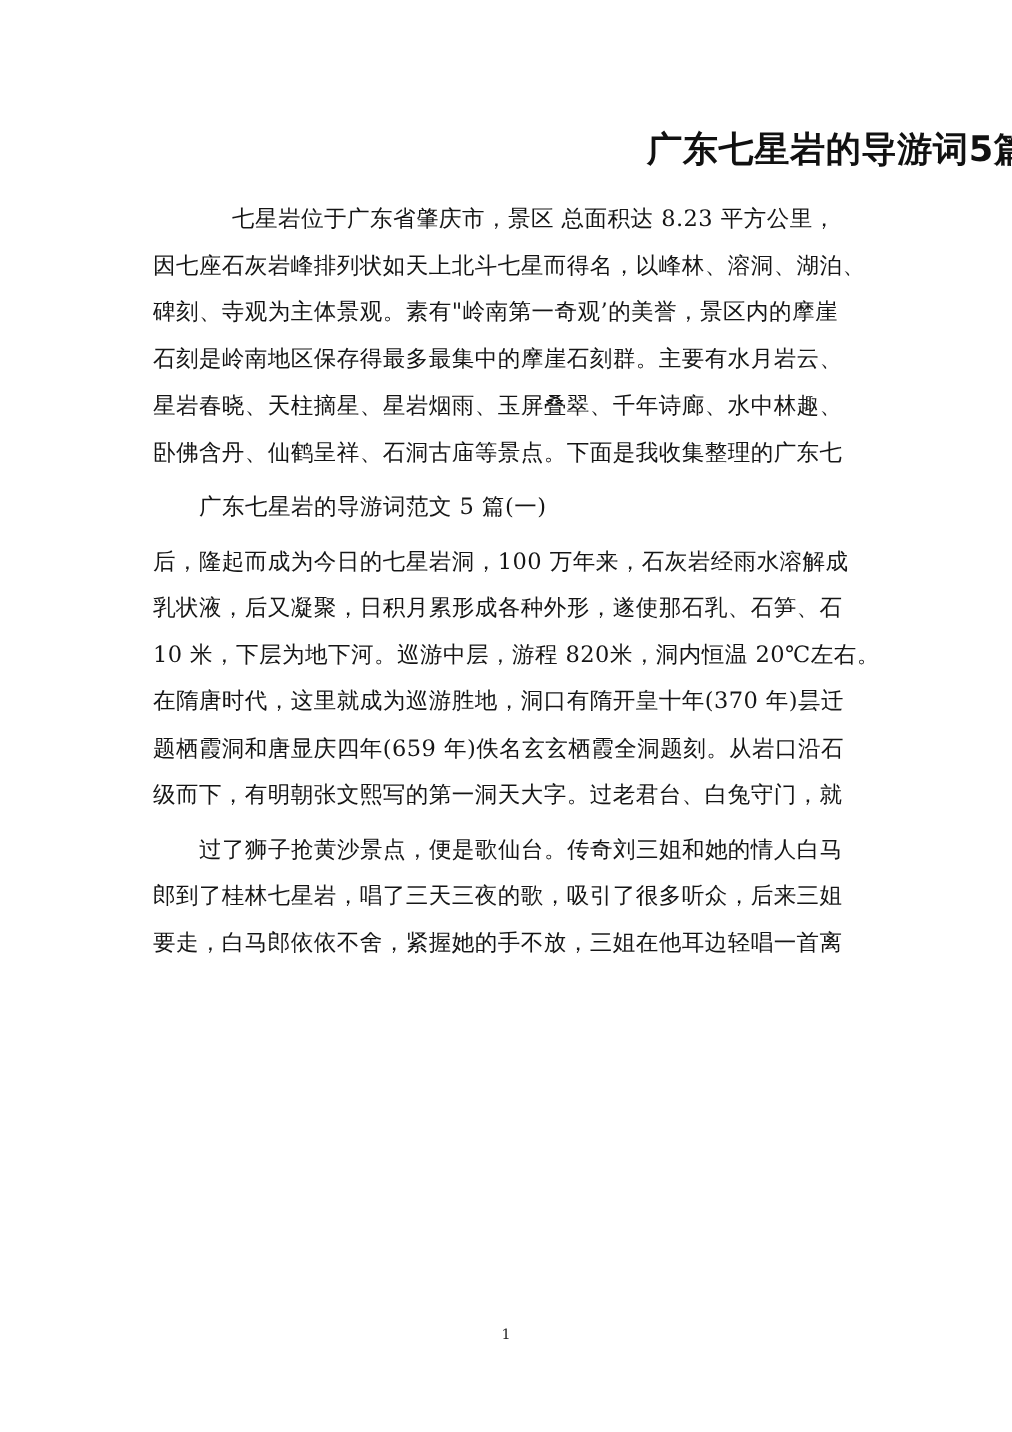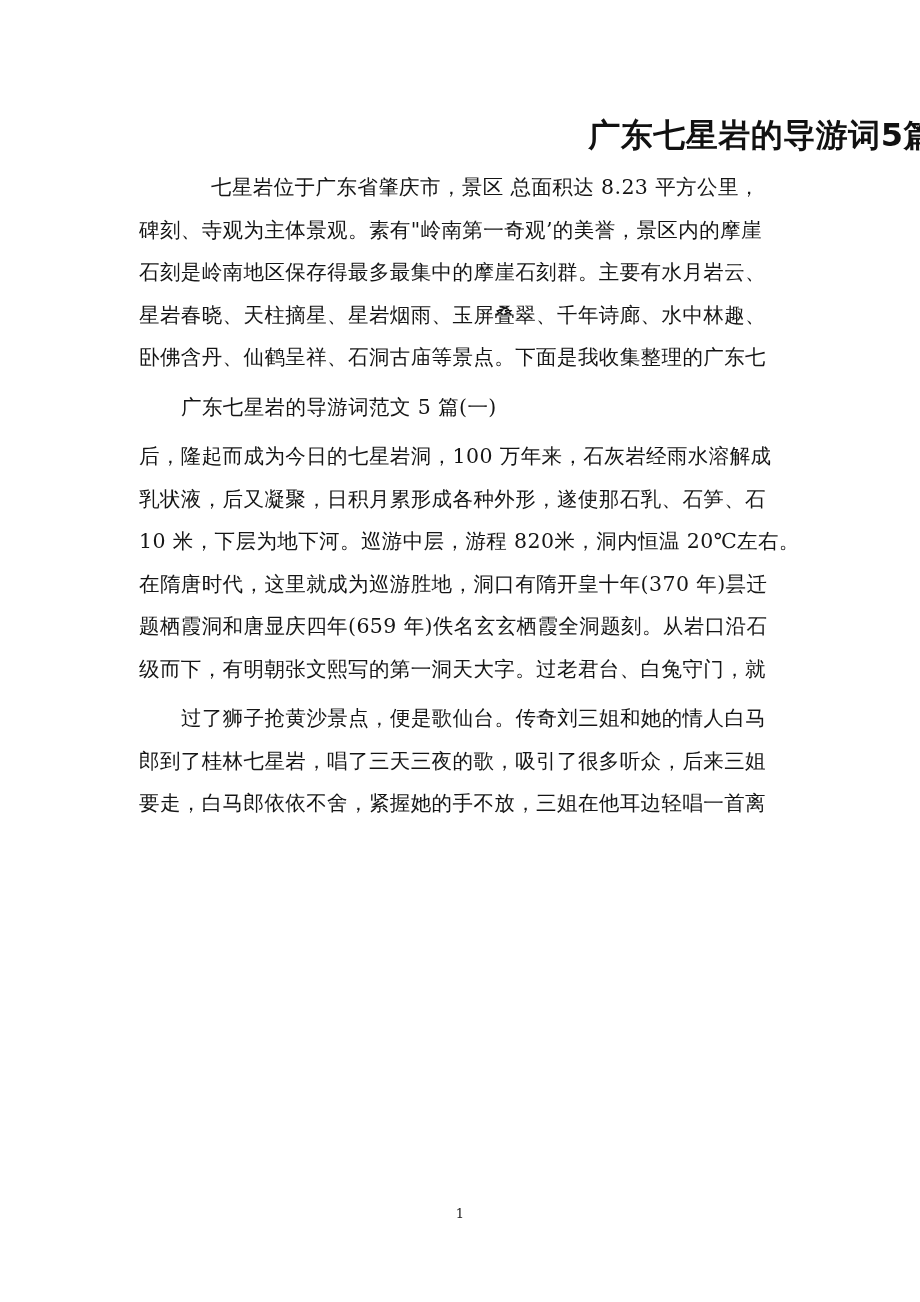--- a/index.html
+++ b/index.html
@@ -31,21 +31,21 @@
       font-family: "DejaVu Sans", "Liberation Sans", sans-serif;
       font-weight: bold;
       font-size: 32px;
       line-height: 46px;
       color: #111111;
       letter-spacing: 0.5px;
     }
     .body-text {
       position: absolute;
       left: 139px;
-      top: 166px;
+      top: 177px;
       width: 650px;
     }
     .line {
       height: 42.5px;
       line-height: 42.5px;
       font-size: 20.5px;
       white-space: nowrap;
       color: #151515;
       letter-spacing: 0.4px;
     }
@@ -73,20 +73,21 @@
 <body>
 
 <div class="page">
 
   <div class="title">广东七星岩的导游词5篇</div>
 
   <div class="body-text">
 
     <div>
       <div class="line indent-lead">七星岩位于广东省肇庆市，景区 总面积达 8.23 平方公里，</div>
+      <div class="line">因七座石灰岩峰排列状如天上北斗七星而得名，以峰林、溶洞、湖泊、</div>
       <div class="line">碑刻、寺观为主体景观。素有"岭南第一奇观’的美誉，景区内的摩崖</div>
       <div class="line">石刻是岭南地区保存得最多最集中的摩崖石刻群。主要有水月岩云、</div>
       <div class="line">星岩春晓、天柱摘星、星岩烟雨、玉屏叠翠、千年诗廊、水中林趣、</div>
       <div class="line">卧佛含丹、仙鹤呈祥、石洞古庙等景点。下面是我收集整理的广东七</div>
     </div>
 
     <div class="gap"></div>
 
     <div class="line indent">广东七星岩的导游词范文 5 篇(一)</div>
 

